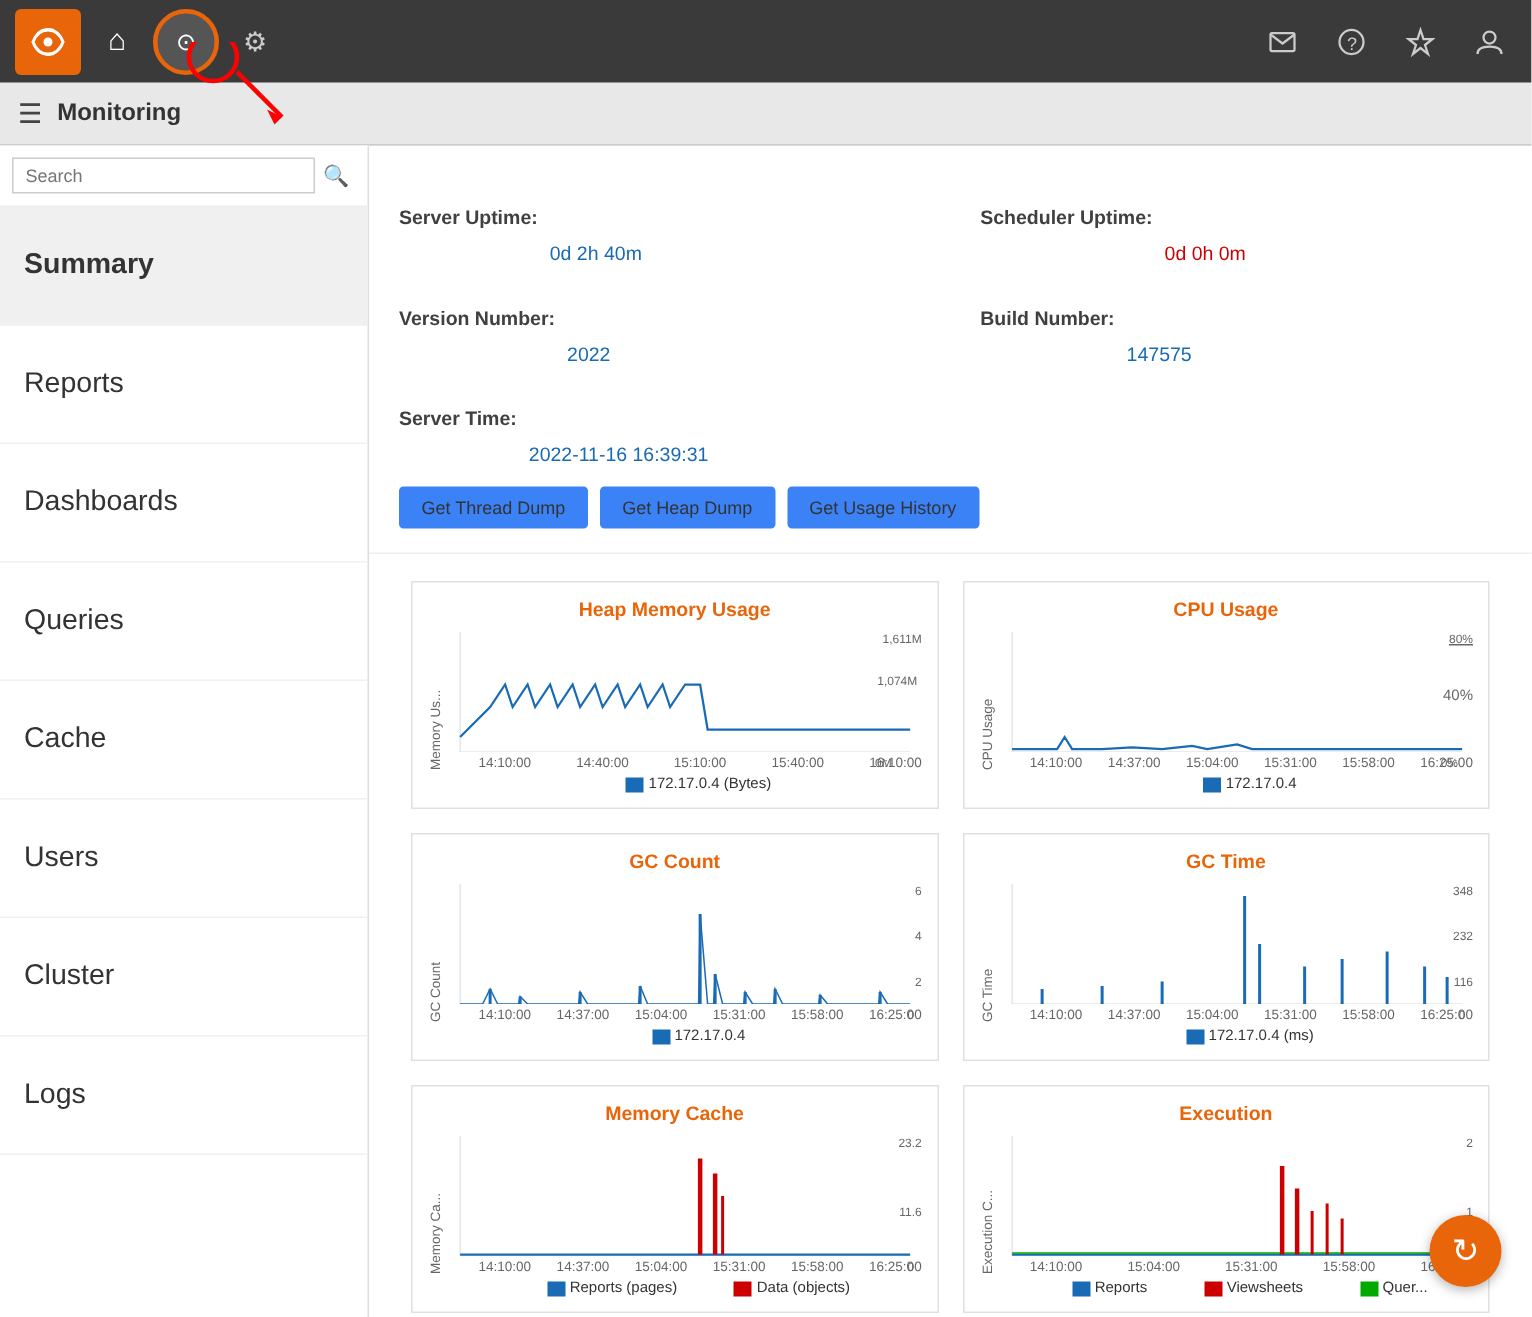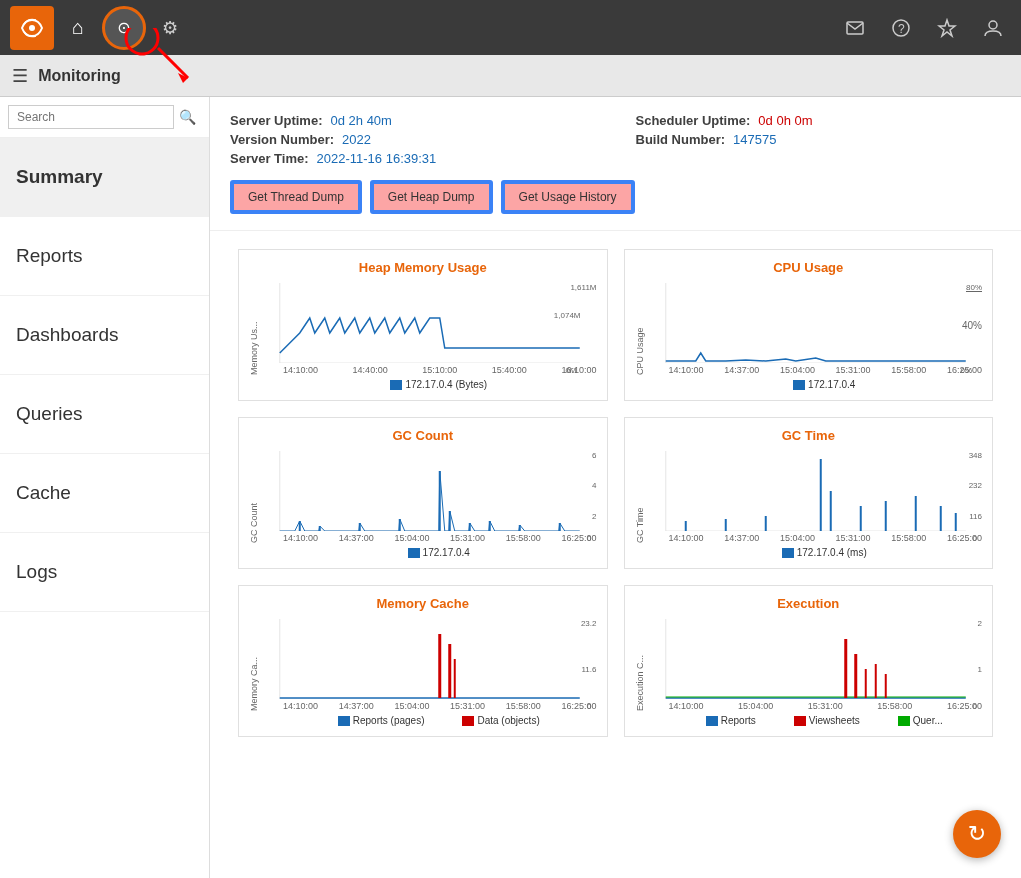--- a/index.html
+++ b/index.html
@@ -39,21 +39,21 @@
       padding: 0 12px; border-bottom: 1px solid #ccc;
     }
     .hamburger { font-size: 18px; cursor: pointer; margin-right: 10px; color: #444; }
     .sub-header-title { font-size: 16px; font-weight: bold; color: #333; }
 
     
     .layout { display: flex; height: calc(878px - 97px); }
 
     
     .sidebar {
-      width: 210px; background: #fff; border-right: 1px solid #ddd;
+      width: 246px; background: #fff; border-right: 1px solid #ddd;
       display: flex; flex-direction: column; flex-shrink: 0;
     }
     .search-container {
       padding: 8px; border-bottom: 1px solid #eee;
       display: flex; align-items: center;
     }
     .search-input {
       border: 1px solid #ccc; padding: 4px 8px; width: 100%; font-size: 12px;
       outline: none; color: #333;
     }
@@ -76,26 +76,26 @@
     
     .server-info {
       padding: 16px 20px; border-bottom: 1px solid #eee;
     }
     .server-info-grid {
       display: grid; grid-template-columns: 1fr 1fr; gap: 4px 40px;
       margin-bottom: 14px;
     }
     .info-row { display: flex; align-items: center; gap: 8px; font-size: 13px; }
     .info-label { color: #404040; font-weight: bold; }
-    .info-value { color: #1a6bb5; }
+    .info-value { color: #1a6bb5; margin-top: 48px; }
     .info-value.red { color: #cc0000; }
 
     .action-buttons { display: flex; gap: 8px; }
     .action-btn {
-      padding: 6px 14px; border: 4px solid #3b82f6; background: #fca5a5;
+      padding: 6px 14px; border: 1px solid #3b82f6; background: #3b82f6;
       cursor: pointer; font-size: 12px; color: #333; border-radius: 3px;
     }
 
     
     .charts-grid {
       display: grid; grid-template-columns: 1fr 1fr; gap: 0;
       padding: 10px 20px;
     }
     .chart-card {
       border: 1px solid #e0e0e0; margin: 8px; padding: 10px;
@@ -214,20 +214,26 @@
     <div class="sidebar-item">
       <span>Dashboards</span>
     </div>
     <div class="sidebar-item">
       <span>Queries</span>
     </div>
     <div class="sidebar-item">
       <span>Cache</span>
     </div>
     <div class="sidebar-item">
+      <span>Users</span>
+    </div>
+    <div class="sidebar-item">
+      <span>Cluster</span>
+    </div>
+    <div class="sidebar-item">
       <span>Logs</span>
     </div>
   </div>
 
   <div class="main-content">
 
     <div class="server-info">
       <div class="server-info-grid">
         <div class="info-row">
           <span class="info-label">Server Uptime:</span>
@@ -258,21 +264,21 @@
     </div>
 
     <div class="charts-grid">
 
       <div class="chart-card">
         <div class="chart-title">Heap Memory Usage</div>
         <div style="display:flex; align-items:stretch;">
           <div class="chart-y-label">Memory Us...</div>
           <div style="flex:1; position:relative;">
             <div style="position:absolute;top:0;right:0;font-size:8px;color:#666;">1,611M</div>
-            <div style="position:absolute;top:30%;right:16px;font-size:8px;color:#666;">1,074M</div>
+            <div style="position:absolute;top:30%;right:3px;font-size:8px;color:#666;">1,074M</div>
             <div style="position:absolute;bottom:0;right:0;font-size:8px;color:#666;transform:translateX(-20px);">0M</div>
             <svg viewBox="0 0 300 80" width="100%" height="80" style="display:block;">
               <rect x="0" y="0" width="300" height="80" fill="#fff"></rect>
               <line x1="0" y1="80" x2="300" y2="80" stroke="#ccc" stroke-width="0.5"></line>
               <line x1="0" y1="0" x2="0" y2="80" stroke="#ccc" stroke-width="0.5"></line>
 
               <polyline points="0,70 20,50 30,35 35,50 45,35 50,50 60,35 65,50 75,35 80,50 90,35 95,50 105,35 110,50 120,35 125,50 135,35 140,50 150,35 160,35 165,65 180,65 190,65 200,65 220,65 250,65 280,65 300,65" fill="none" stroke="#1a6bb5" stroke-width="1.5"></polyline>
             </svg>
             <div class="chart-x-labels">
               <span>14:10:00</span>

